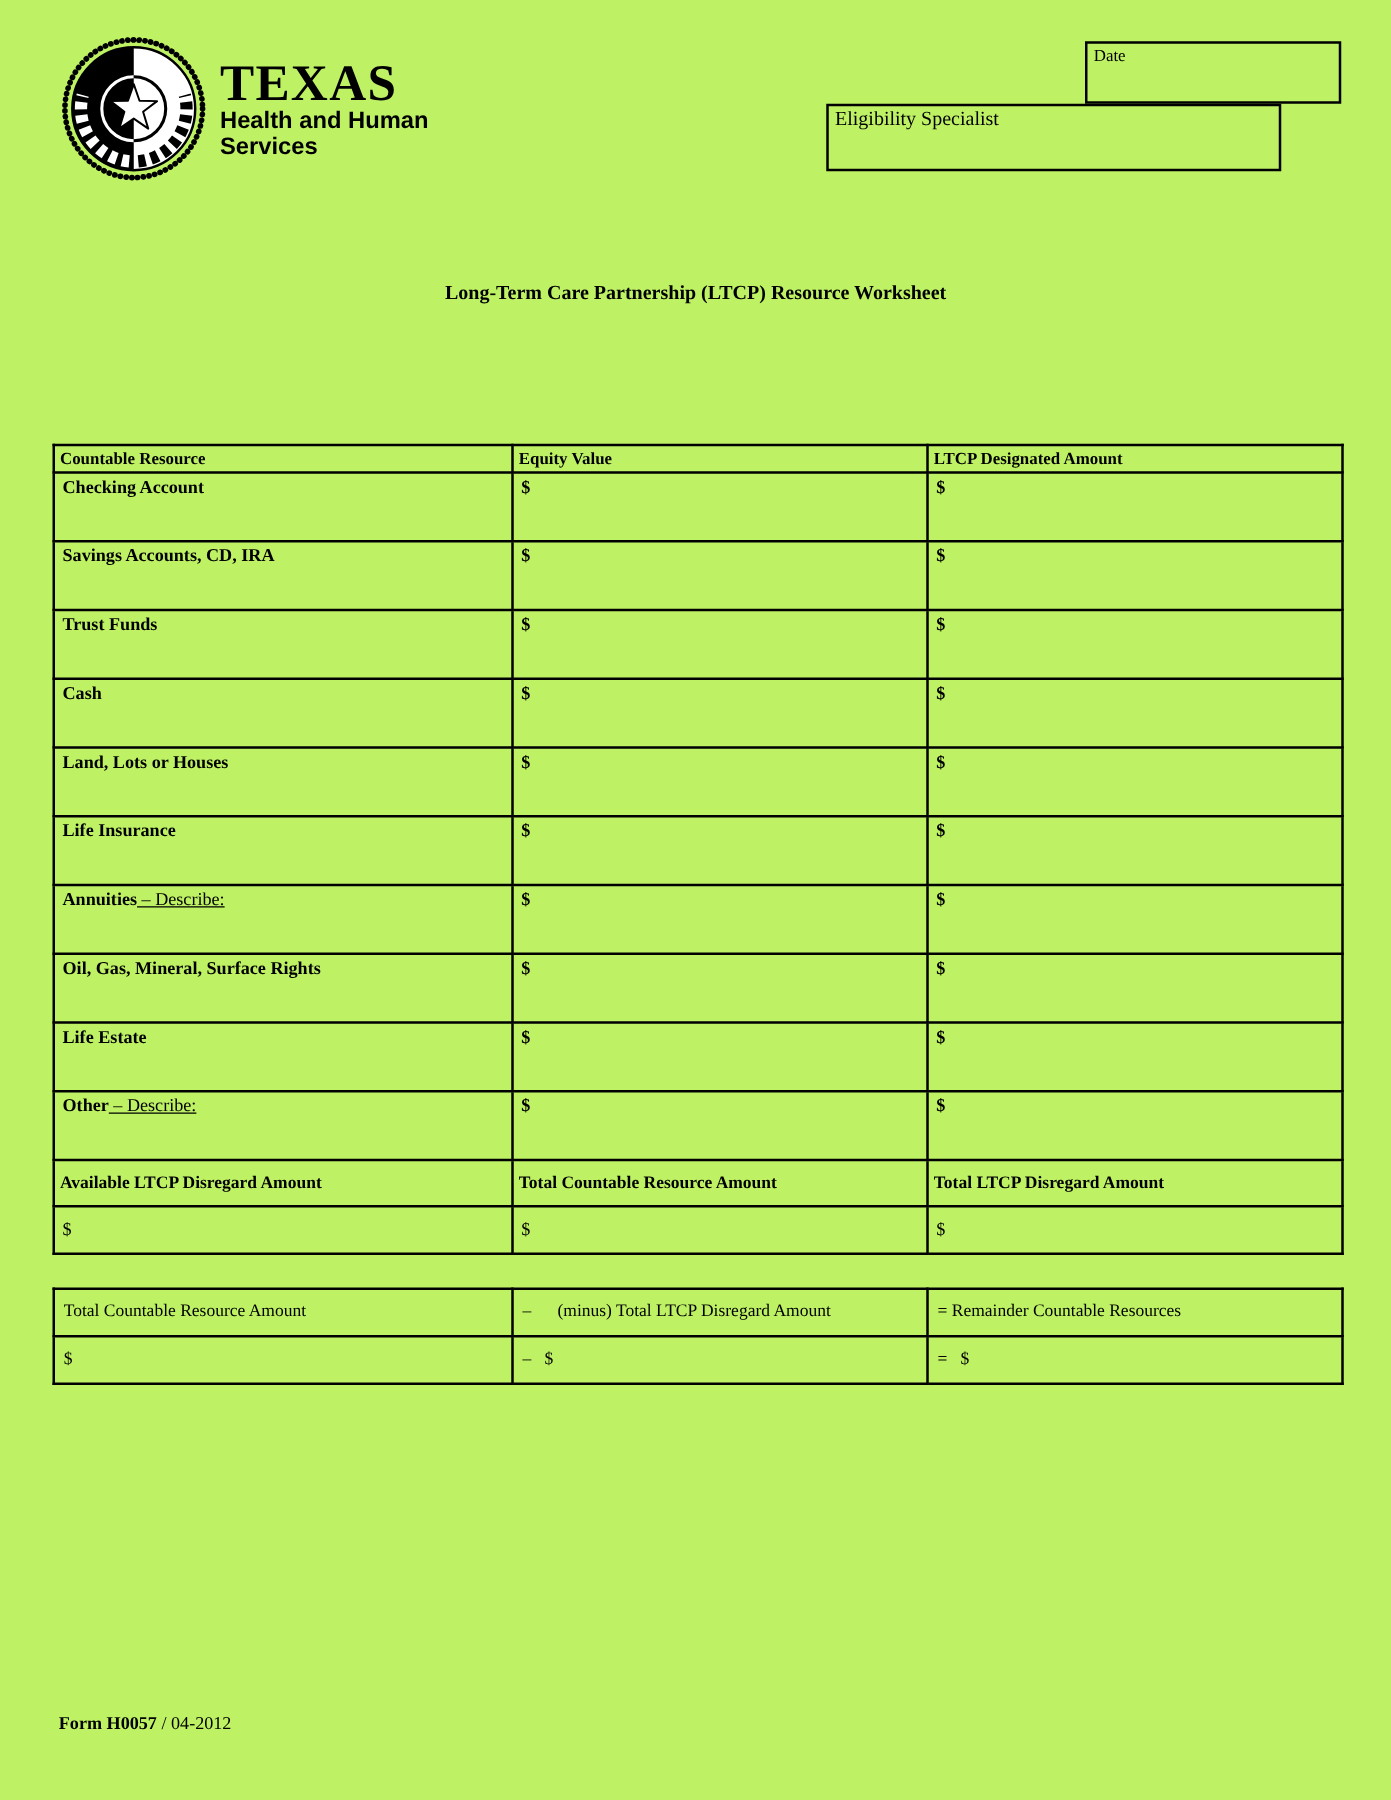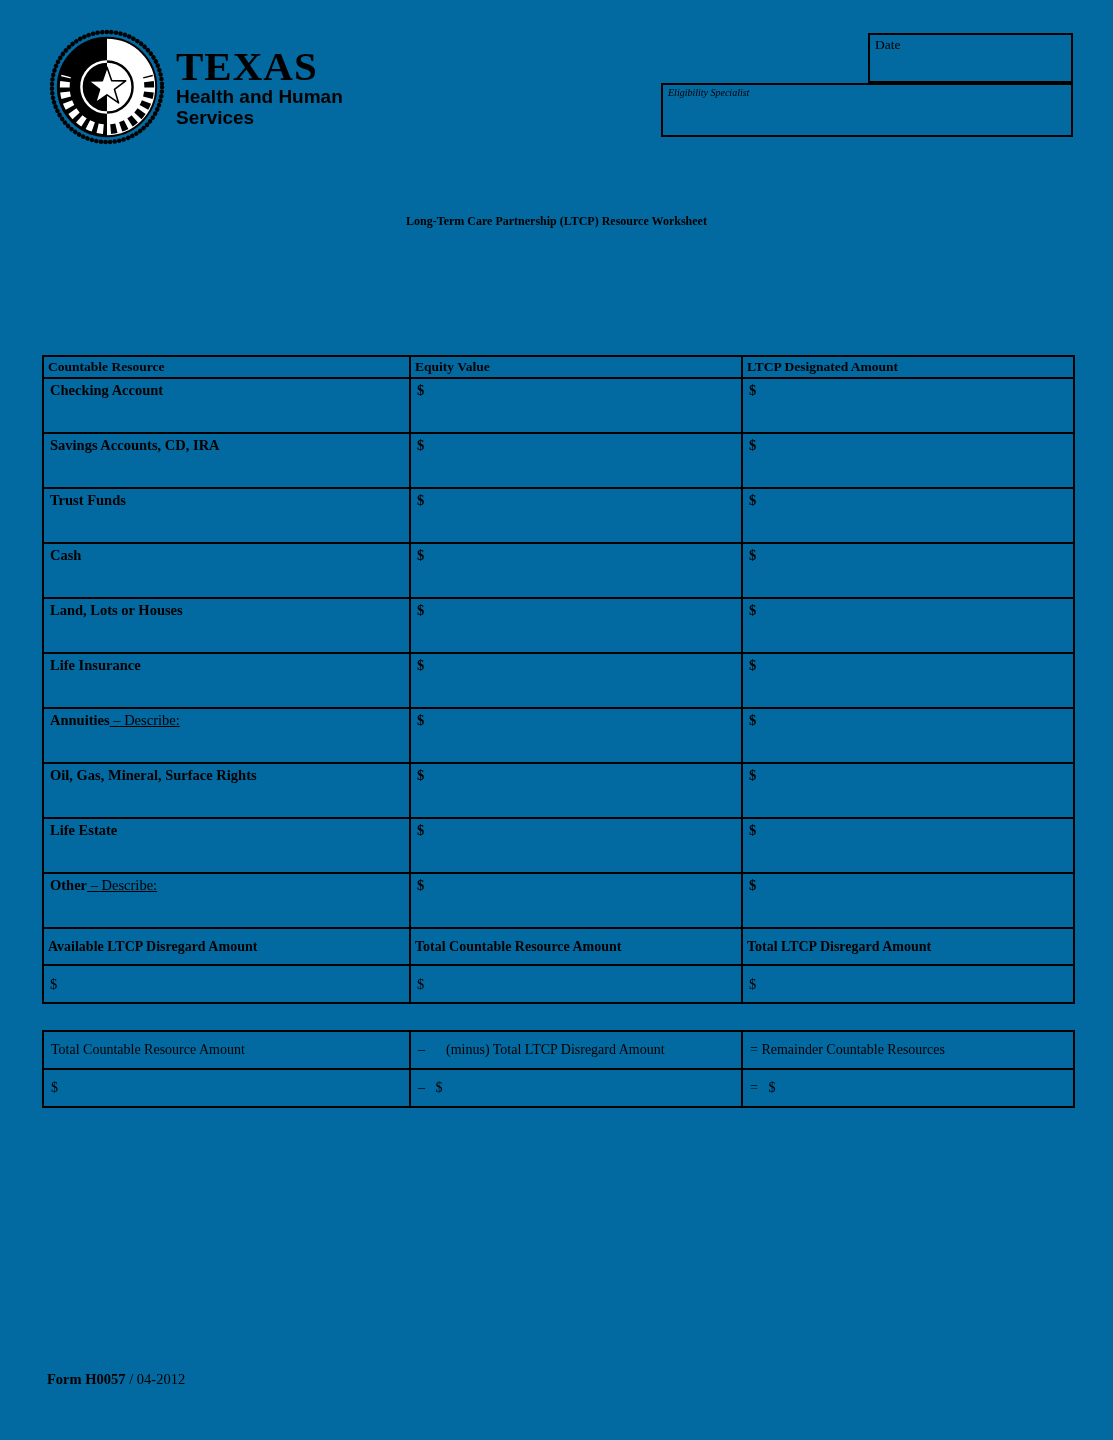--- a/index.html
+++ b/index.html
@@ -1,20 +1,20 @@
 <!DOCTYPE html>
 <html><head>
 <meta charset="utf-8">
 <style>
   html,body{margin:0;padding:0;background:#ffffff;}
   .page{
     position:relative;
     width:1113px;
     height:1440px;
-    background:#0369a1;
+    background:#bef264;
     font-family:"Liberation Serif","DejaVu Serif",serif;
     color:#000;
     overflow:hidden;
   }
 
   
   .seal{position:absolute;left:48px;top:28px;width:118px;height:118px;}
   .logo-text{position:absolute;left:176px;top:46px;}
   .logo-texas{
     font-family:"Liberation Serif","DejaVu Serif",serif;
@@ -24,29 +24,29 @@
     font-family:"Liberation Sans","DejaVu Sans",sans-serif;
     font-weight:bold;font-size:19px;line-height:1.08;letter-spacing:0px;
   }
 
   .date-box{
     position:absolute;left:868px;top:33px;width:205px;height:50px;
     border:2px solid #000;box-sizing:border-box;
     font-size:13.5px;padding:2px 5px;
   }
   .elig-box{
-    position:absolute;left:661px;top:83px;width:412px;height:54px;
+    position:absolute;left:661px;top:83px;width:364px;height:54px;
     border:2px solid #000;box-sizing:border-box;
-    font-size:10px;padding:2px 5px;font-style:italic;
+    font-size:16px;padding:2px 5px;
   }
 
   
   .title{
     position:absolute;left:0;right:0;top:214px;
-    text-align:center;font-size:12px;font-weight:bold;margin:0;
+    text-align:center;font-size:16px;font-weight:bold;margin:12px;
   }
 
   
   table{border-collapse:collapse;table-layout:fixed;}
   td,th{border:2px solid #000;box-sizing:border-box;overflow:hidden;}
 
   
   .id-table{position:absolute;left:42px;top:263px;width:1031px;}
   .id-table td{
     height:50px;vertical-align:top;padding:2px 6px;font-size:13.5px;font-weight:normal;

